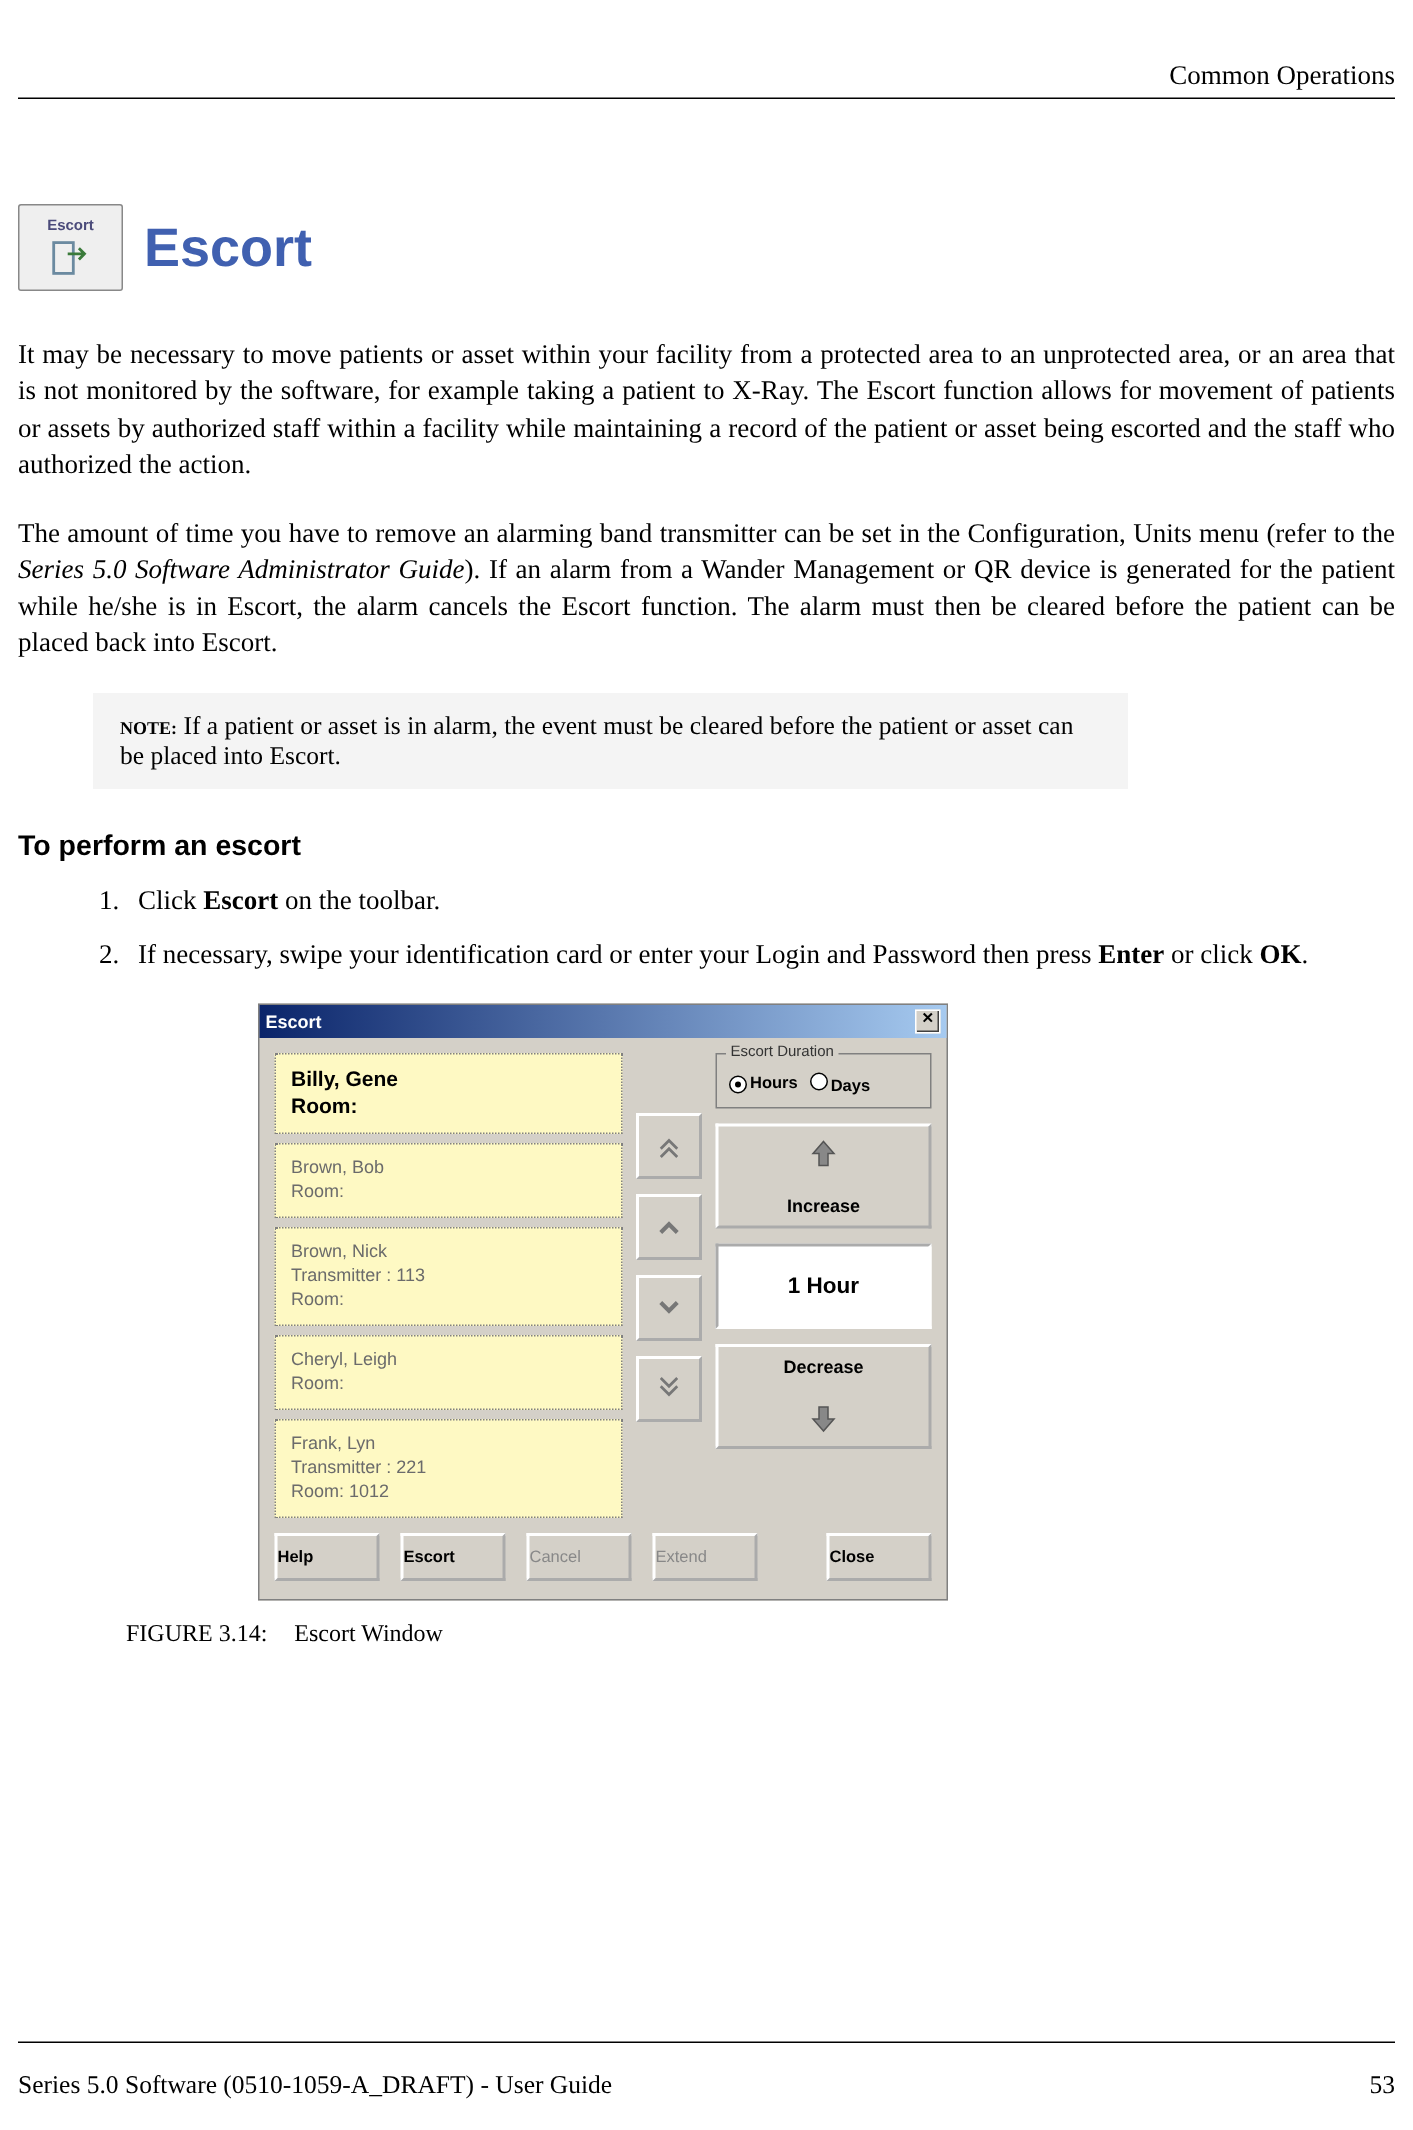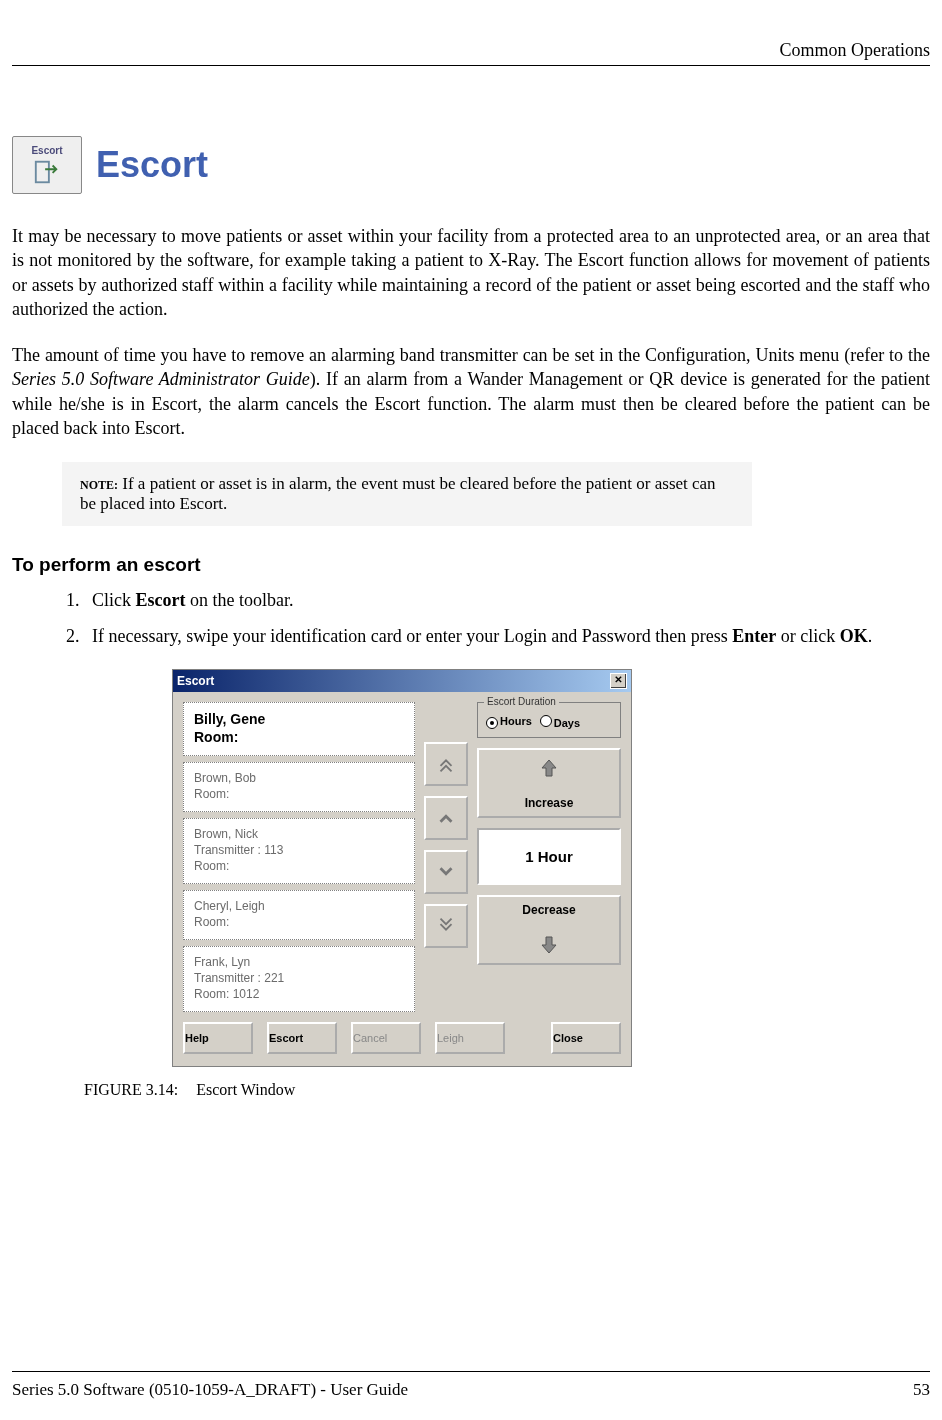--- a/index.html
+++ b/index.html
@@ -146,21 +146,21 @@
     gap: 8px;
   }
   .patient-list {
     flex: 1;
     display: flex;
     flex-direction: column;
     gap: 6px;
   }
   .patient-card {
     border: 1px dotted #808080;
-    background: #ffffff;
+    background: #fef9c3;
     padding: 8px 10px;
     min-height: 48px;
     box-sizing: border-box;
     font-size: 12px;
     color: #6b6b6b;
   }
   .patient-card.selected {
     color: #000;
     font-weight: bold;
     font-size: 14px;
@@ -253,21 +253,21 @@
     font-size: 16px;
     margin: 12px 0 0 72px;
   }
   .figure-caption .fig-label { margin-right: 18px; }
   .footer {
     position: absolute;
     bottom: 20px;
     left: 12px;
     right: 12px;
     border-top: 1px solid #000;
-    padding-top: 8px;
+    padding-top: 18px;
     display: flex;
     justify-content: space-between;
     font-size: 17px;
   }
 </style>
 </head>
 <body>
 
 <div class="page">
   <div class="running-head">Common Operations</div>
@@ -378,21 +378,21 @@
               <svg viewBox="0 0 24 24">
                   <path d="M12 20l-7-8h4V4h6v8h4z" fill="#888" stroke="#555"></path>
                 </svg>
             </div>
           </div>
         </div>
         <div class="win-buttons">
           <div class="btn">Help</div>
           <div class="btn">Escort</div>
           <div class="btn disabled">Cancel</div>
-          <div class="btn disabled">Leigh</div>
+          <div class="btn disabled">Extend</div>
           <div class="spacer"></div>
           <div class="btn">Close</div>
         </div>
       </div>
     </div>
   </div>
 
   <div class="figure-caption">
     <span class="fig-label">FIGURE 3.14:</span><span>Escort Window</span>
   </div>

